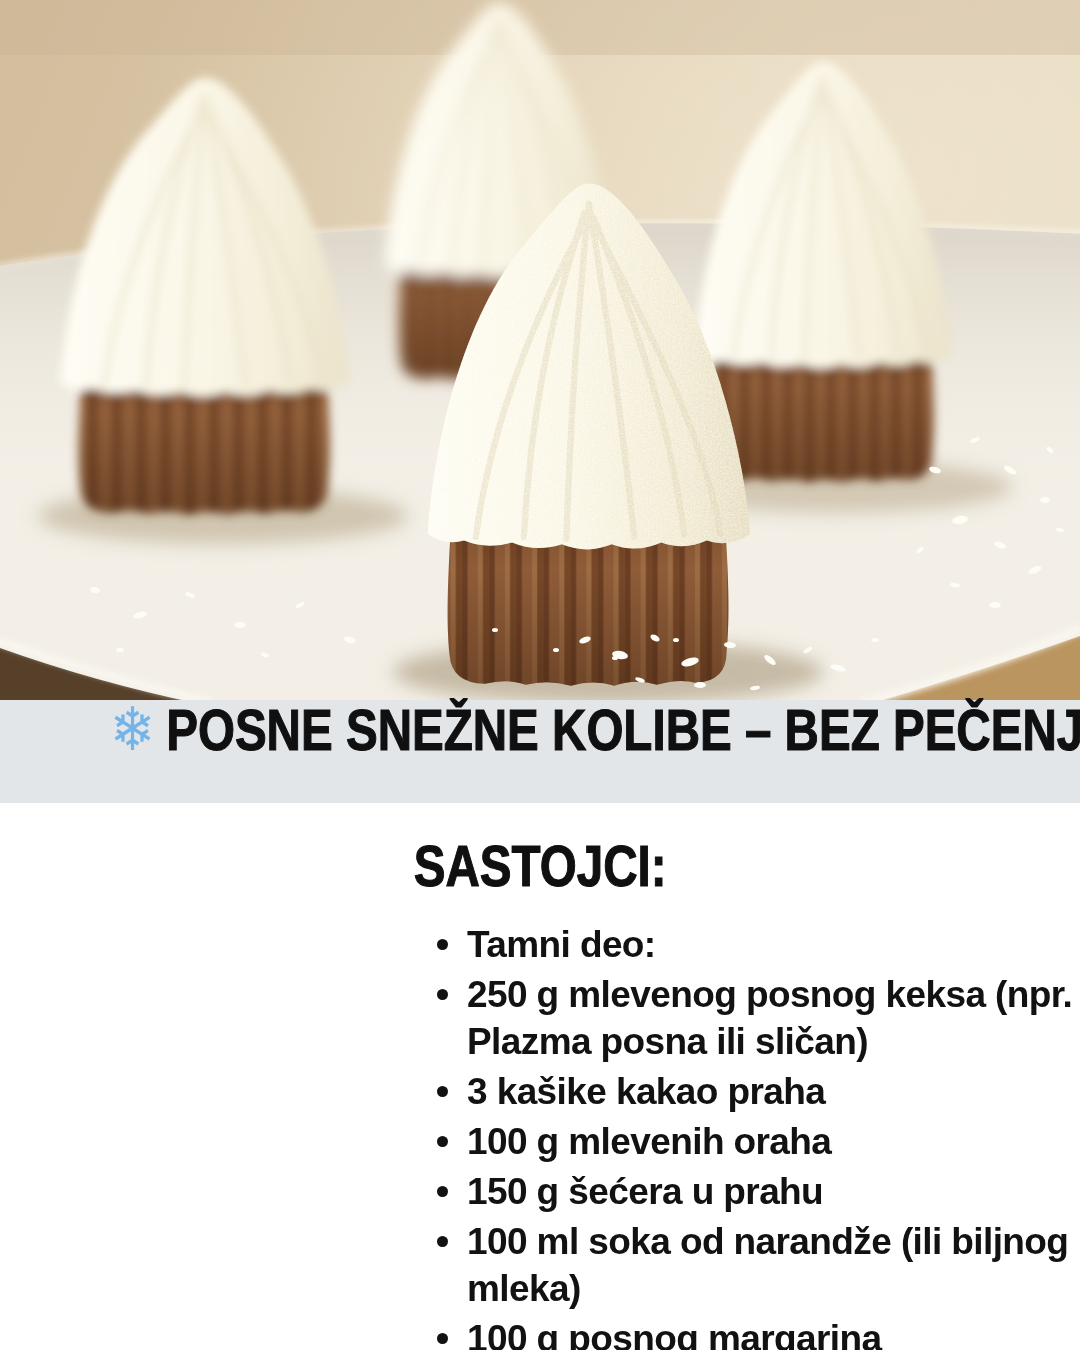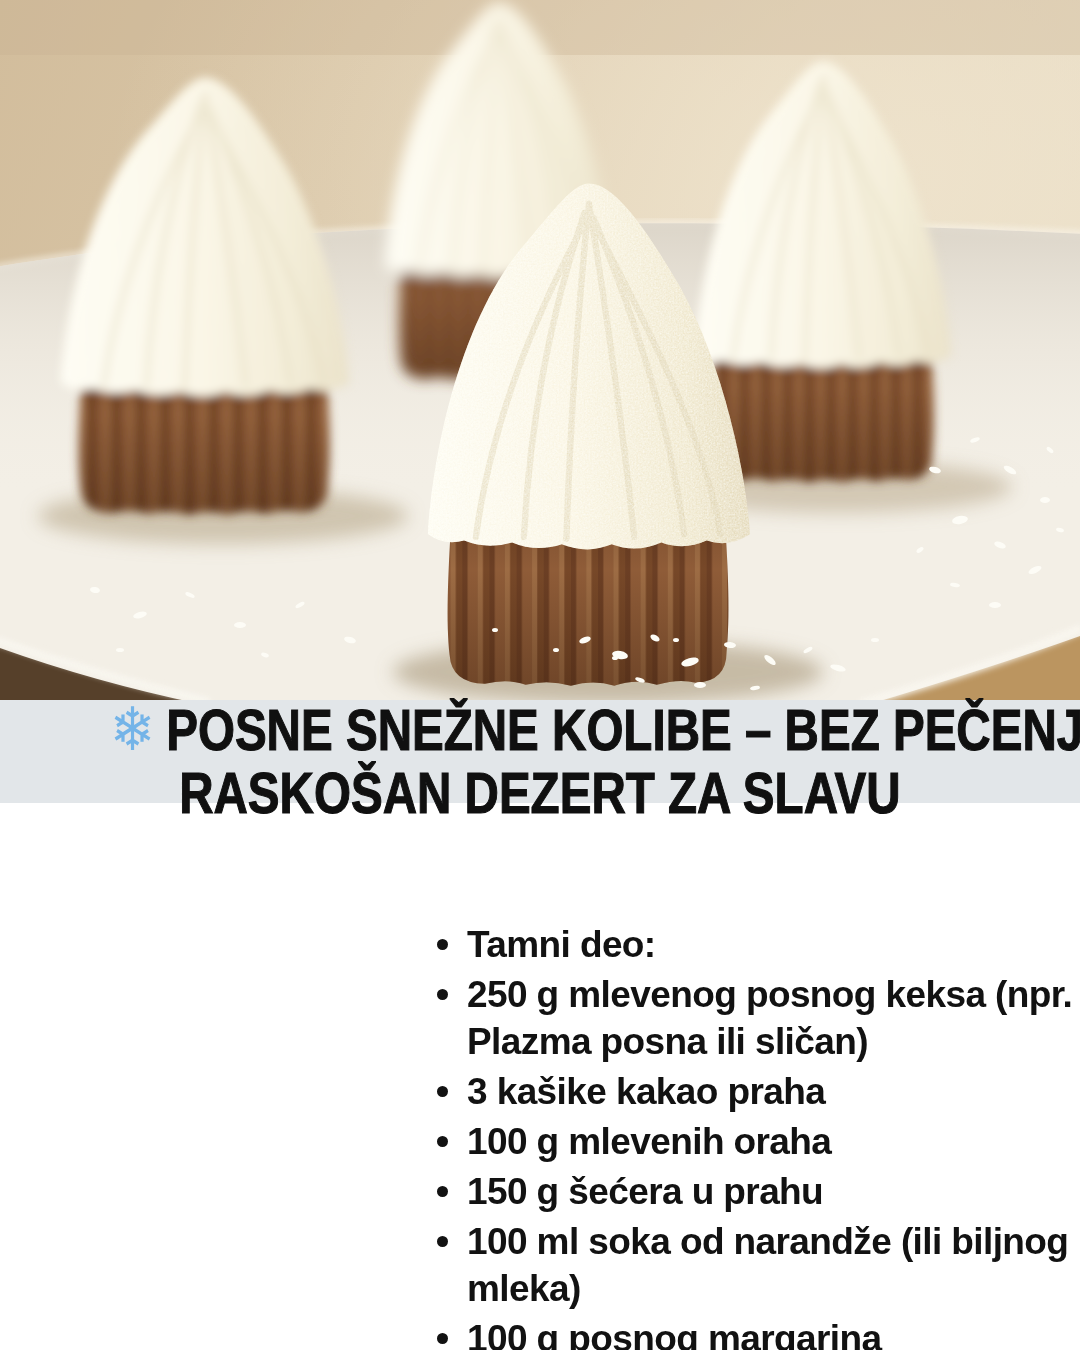--- a/index.html
+++ b/index.html
@@ -229,24 +229,24 @@
   </div>
 
   <div class="banner-bar"></div>
 
   <div class="tline tline1">
     <span class="tinner">
       <span class="snowflake">❄</span><span>POSNE SNEŽNE KOLIBE – BEZ PEČENJA,</span>
     </span>
   </div>
 
-  <div class="tline tline2">
-    <span class="tinner">RASKOŠAN DEZERT ZA SLAVU</span>
+
+  <div class="tline heading-line">
+    <span class="tinner">SASTOJCI:</span>
   </div>
-
 
   <ul class="ingredients">
       <li>Tamni deo:</li>
       <li>250 g mlevenog posnog keksa (npr. Plazma posna ili sličan)</li>
       <li>3 kašike kakao praha</li>
       <li>100 g mlevenih oraha</li>
       <li>150 g šećera u prahu</li>
       <li>100 ml soka od narandže (ili biljnog mleka)</li>
       <li>100 g posnog margarina</li>
     </ul>

